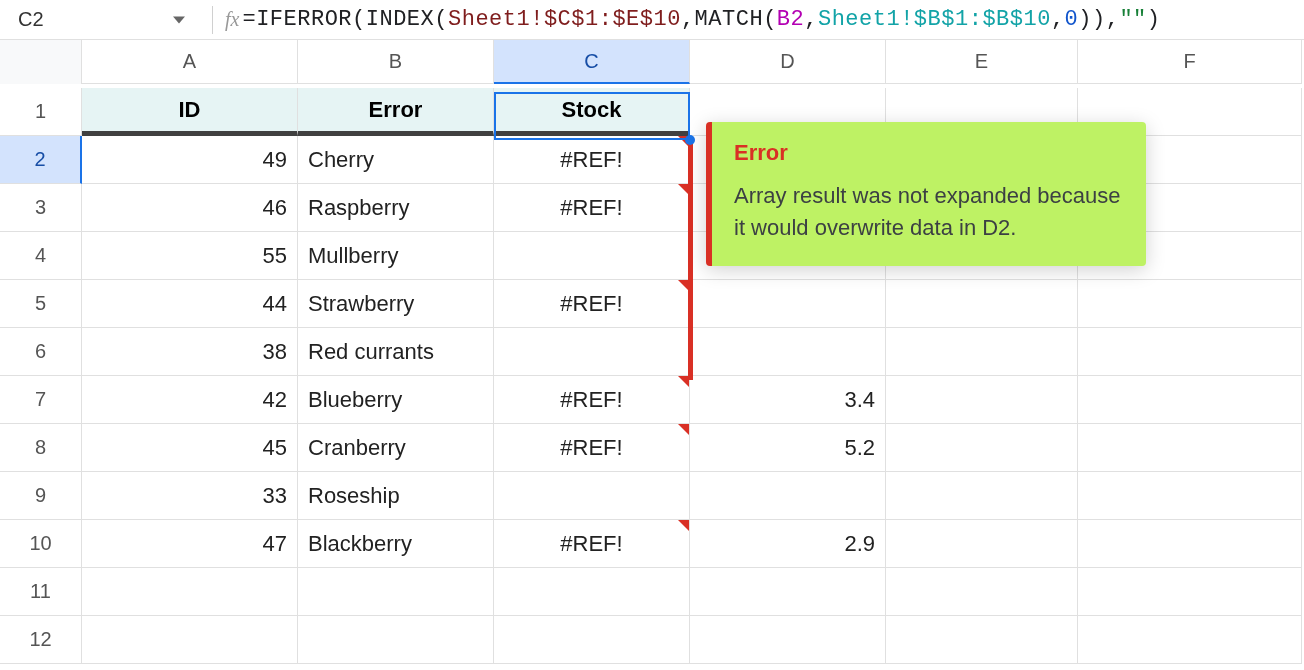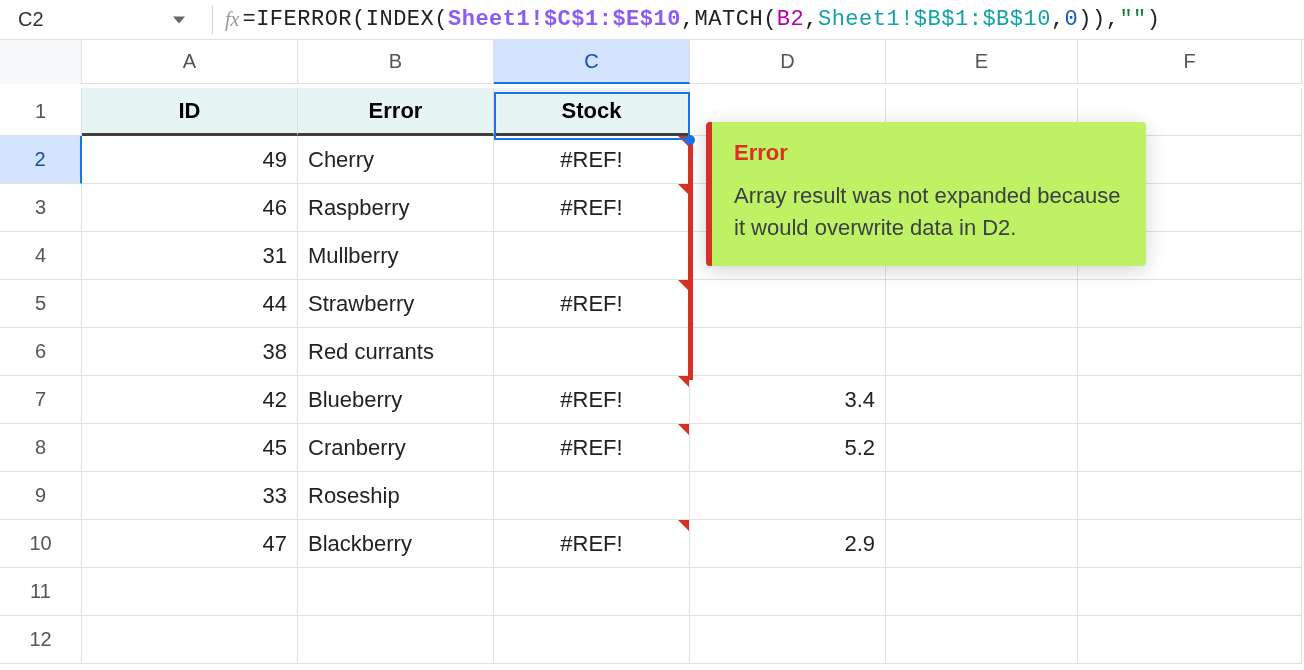--- a/index.html
+++ b/index.html
@@ -52,21 +52,21 @@
     font-family: "Times New Roman", serif;
   }
   .formula {
     font-family: "Consolas","Menlo","Courier New",monospace;
     font-size: 22px;
     letter-spacing: 0.5px;
     white-space: pre;
     color:#202124;
   }
   .f-black { color:#202124; }
-  .f-orange { color:#8b5cf6;font-weight:bold; }
+  .f-orange { color:#7f1d1d; }
   .f-purple { color:#b300b3; }
   .f-teal { color:#12a3a7; }
   .f-green { color:#188038; }
   .f-num { color:#1155cc; }
 
   
   .grid {
     position: relative;
     display: grid;
     grid-template-columns: 82px 216px 196px 196px 196px 192px 224px;
@@ -101,21 +101,21 @@
     background:#f8f9fa;
     border:none;
     border-right:1px solid #e0e0e0;
     border-bottom:1px solid #e0e0e0;
   }
   .cell.header-data {
     background:#e6f4f4;
     font-weight: bold;
     justify-content:center;
     color:#000;
-    border-bottom:3px solid #404040;
+    border-bottom:5px solid #404040;
   }
   .cell.right { justify-content:flex-end; }
   .cell.center { justify-content:center; }
   .cell.left { justify-content:flex-start; }
   .cell > span { pointer-events:none; }
 
   
   .active-cell-outline {
     position:absolute;
     border: 2.5px solid #1a73e8;
@@ -260,21 +260,21 @@
   <div class="cell right">
       <span></span>
     </div>
   <div class="cell"></div>
   <div class="cell"></div>
 
   <div class="rowhdr">
       <span>4</span>
     </div>
   <div class="cell right">
-      <span>31</span>
+      <span>55</span>
     </div>
   <div class="cell left">
       <span>Mullberry</span>
     </div>
   <div class="cell center">
       <span></span>
     </div>
   <div class="cell right">
       <span></span>
     </div>

